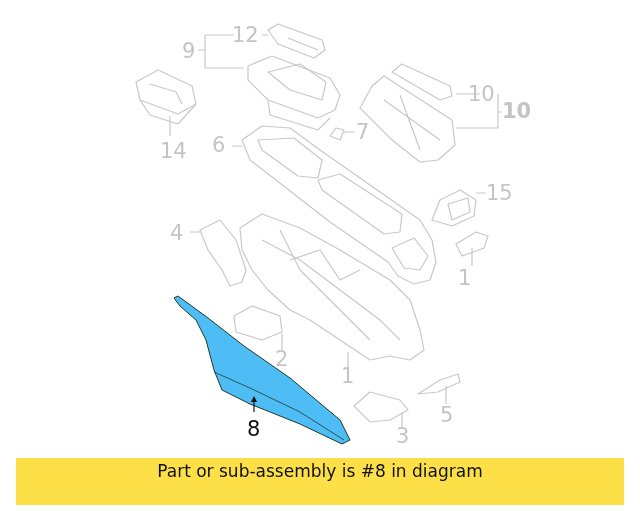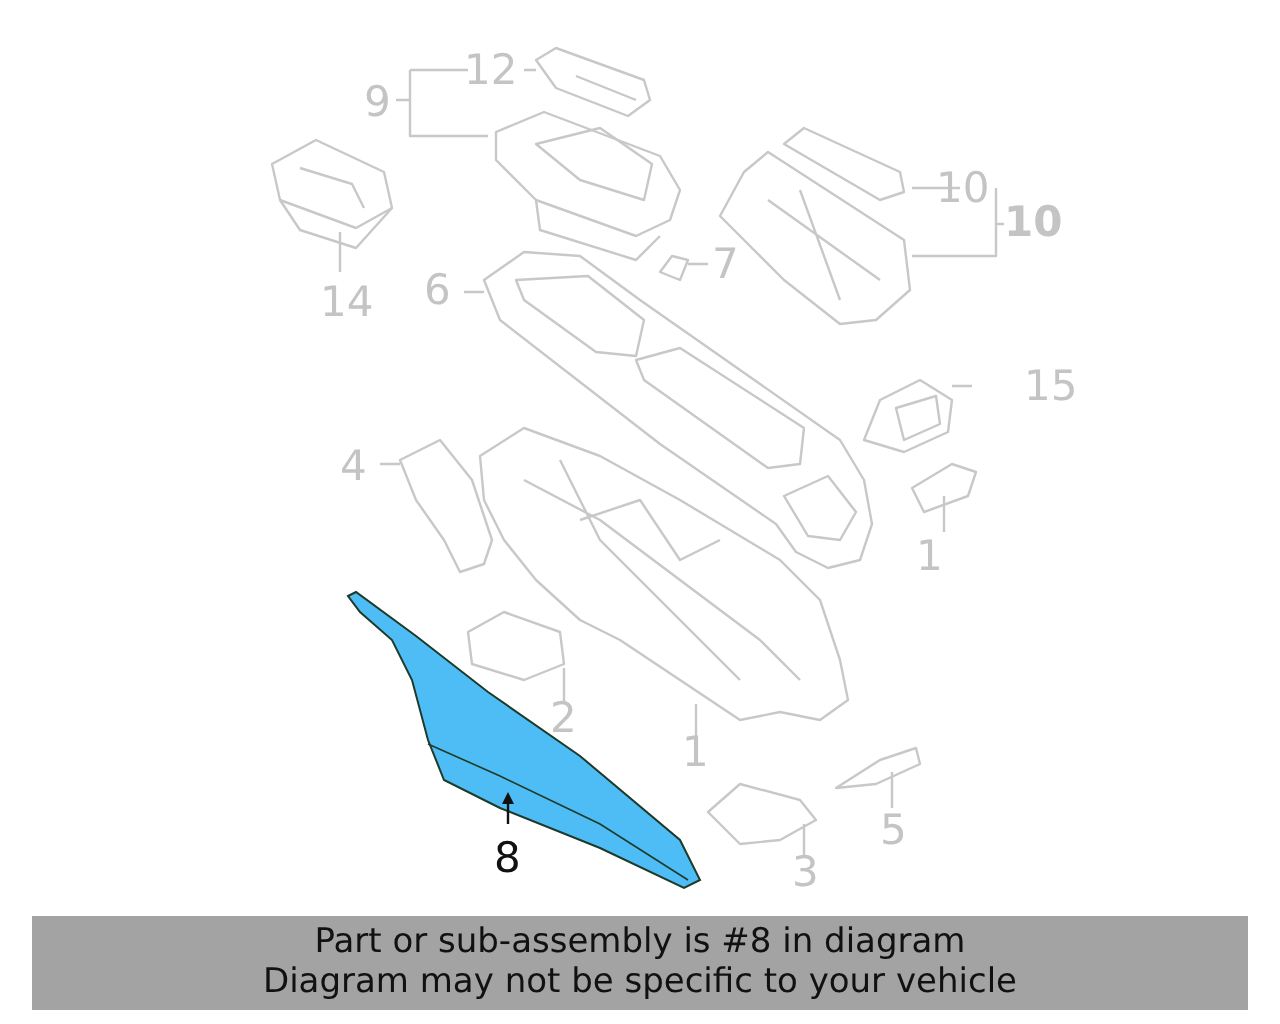--- a/index.html
+++ b/index.html
@@ -1,20 +1,20 @@
 <!DOCTYPE html>
 <html><head>
 <meta charset="utf-8">
 <style>
   html, body { margin: 0; padding: 0; background: #ffffff; }
   body { width: 640px; height: 512px; position: relative; overflow: hidden; font-family: "DejaVu Sans", sans-serif; }
   #diagram { position: absolute; left: 0; top: 0; width: 640px; height: 460px; }
   .callout { position: absolute; font-family: "DejaVu Sans", sans-serif; font-size: 21px; color: #c4c4c4; line-height: 1; }
   .callout.active { color: #111111; }
-  #banner { position: absolute; left: 16px; top: 458px; width: 608px; height: 47px; background: #a3a3a3; text-align: center; font-size: 17px; line-height: 20px; color: #111; padding-top: 3px; box-sizing: border-box; }
+  #banner { position: absolute; left: 16px; top: 458px; width: 608px; height: 47px; background: #fde047; text-align: center; font-size: 17px; line-height: 20px; color: #111; padding-top: 3px; box-sizing: border-box; }
   #banner div { white-space: nowrap; }
 </style>
 </head>
 <body>
 
 <svg id="diagram" viewBox="0 0 640 460" xmlns="http://www.w3.org/2000/svg">
   <g fill="none" stroke="#c8c8c8" stroke-width="1.2" stroke-linejoin="round">
 
     <g>
       <path d="M268 30 L278 24 L322 40 L325 50 L314 58 L278 44 Z"></path>
@@ -88,25 +88,24 @@
   </g>
 </svg>
 
 <div class="callout" style="left:232px;top:25px;text-align:center;">12</div>
 <div class="callout" style="left:182px;top:41px;">9</div>
 <div class="callout" style="left:468px;top:84px;">10</div>
 <div class="callout" style="left:502px;top:101px;font-weight:bold;">10</div>
 <div class="callout" style="left:160px;top:141px;">14</div>
 <div class="callout" style="left:212px;top:135px;">6</div>
 <div class="callout" style="left:356px;top:122px;">7</div>
-<div class="callout" style="left:512px;top:183px;">15</div>
+<div class="callout" style="left:486px;top:183px;">15</div>
 <div class="callout" style="left:170px;top:223px;">4</div>
 <div class="callout" style="left:458px;top:268px;">1</div>
 <div class="callout" style="left:275px;top:349px;">2</div>
 <div class="callout" style="left:341px;top:366px;">1</div>
 <div class="callout" style="left:440px;top:405px;">5</div>
 <div class="callout" style="left:396px;top:426px;">3</div>
 <div class="callout active" style="left:247px;top:419px;">8</div>
 
 <div id="banner">
   <div>Part or sub-assembly is #8 in diagram</div>
-  <div>Diagram may not be specific to your vehicle</div>
 </div>
 
 </body></html>

